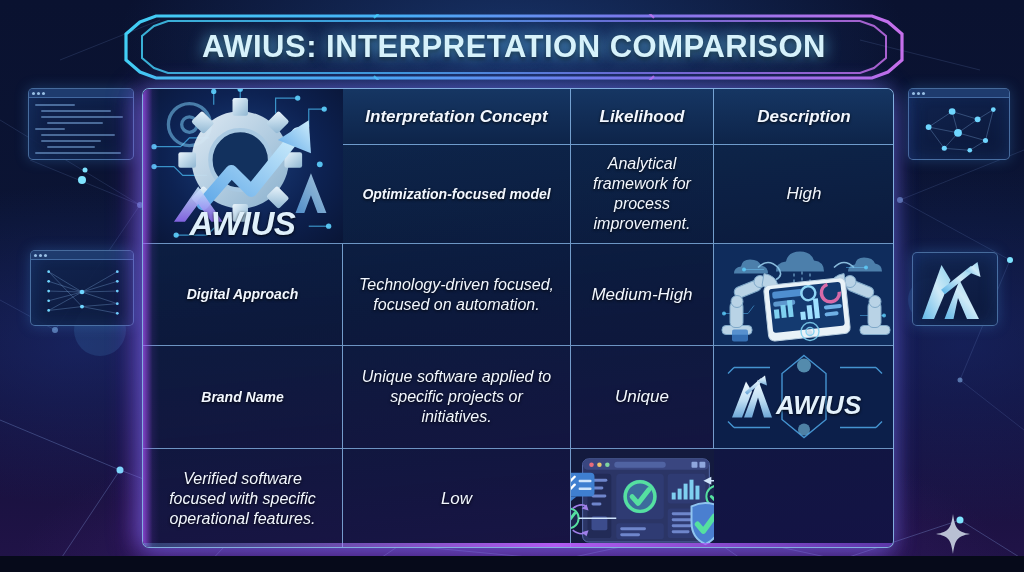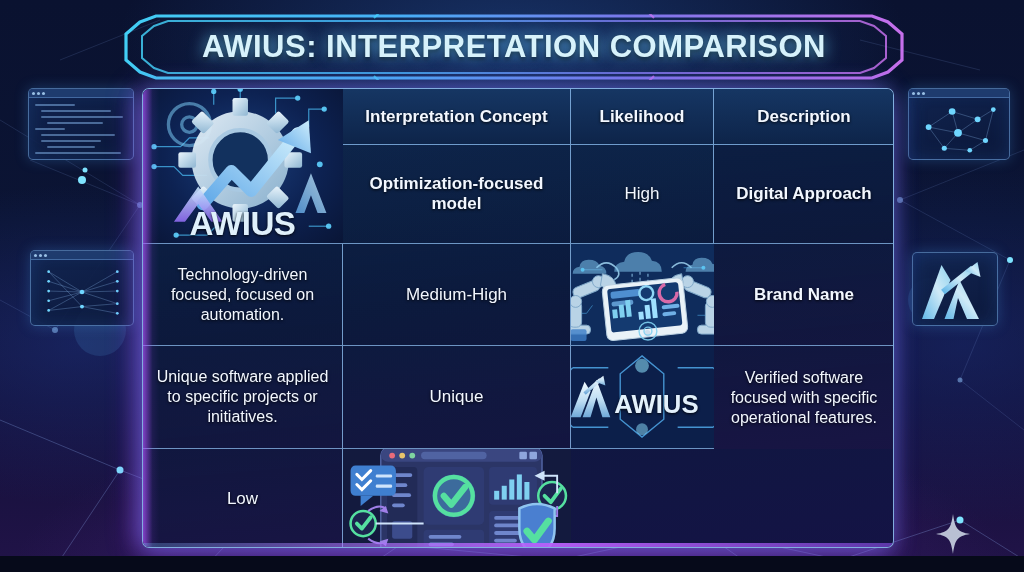--- a/index.html
+++ b/index.html
@@ -89,39 +89,40 @@
       -10px 0 26px rgba(150,70,230,0.40),
       0 12px 26px rgba(150,60,230,0.35);
     overflow: hidden;
     background: linear-gradient(170deg, #0d2448 0%, #0c1b3e 45%, #141345 100%);
   }
   #table {
     width: 100%; height: 100%;
     display: grid;
     grid-template-columns: 200px 228px 143px 181px;
     grid-template-rows: 56px 99px 102px 103px 100px;
+    font-style: italic;
   }
   .cell {
     position: relative;
     display: flex; align-items: center; justify-content: center;
     text-align: center;
     padding: 4px 10px;
     border-right: 1.3px solid rgba(150,200,250,0.75);
     border-bottom: 1.3px solid rgba(150,200,250,0.70);
     color: #f2f7ff;
     text-shadow: 0 1px 3px rgba(0,0,0,0.85);
   }
   .cell.last-col { border-right: none; }
   .cell.last-row { border-bottom: none; }
 
   .head {
     background: linear-gradient(180deg, rgba(22,54,100,0.98), rgba(14,36,74,0.98));
     font-size: 17px; font-weight: bold; line-height: 1.12;
   }
-  .concept { font-size: 17px; font-weight: bold; line-height: 1.15; }
+  .concept { font-size: 14px; font-weight: bold; line-height: 1.15; }
   .desc    { font-size: 16px; font-weight: normal; line-height: 1.25; }
   .like    { font-size: 17px; font-weight: normal; }
 
   .row-a { background: linear-gradient(175deg, rgba(14,40,78,0.55), rgba(11,27,62,0.55)); }
   .row-b { background: linear-gradient(175deg, rgba(11,30,66,0.45), rgba(13,21,56,0.50)); }
   .row-c { background: linear-gradient(175deg, rgba(15,26,64,0.50), rgba(22,20,62,0.55)); }
   .row-d { background: linear-gradient(175deg, rgba(18,22,62,0.55), rgba(28,20,68,0.60)); }
 
   
   #table-wrap::before {
@@ -387,20 +388,21 @@
           </g>
           <path d="M54 112 L80 82 L98 100 L140 48" stroke="url(#gArrow)" stroke-width="11" fill="none" stroke-linejoin="round" stroke-linecap="round"></path>
           <polygon points="150,36 152,66 122,54" fill="url(#gArrow)"></polygon>
           <polygon points="28,128 50,96 72,128 62,128 50,112 38,128" fill="url(#gArrowP)" opacity="0.9"></polygon>
           <polygon points="138,120 152,84 166,120 158,120 152,104 146,120" fill="url(#gArrow)" opacity="0.8"></polygon>
           <text class="logo-word" x="90" y="140" text-anchor="middle">AWIUS</text>
         </svg>
       </div>
 
       <div class="cell concept row-a">Optimization-focused model</div>
+      <div class="cell desc row-a">Analytical framework for process improvement.</div>
       <div class="cell like row-a">High</div>
 
       <div class="cell concept row-b">Digital Approach</div>
       <div class="cell desc row-b">Technology-driven focused, focused on automation.</div>
       <div class="cell like row-b">Medium-High</div>
       <div class="cell last-col art">
         <svg viewBox="0 0 181 102" preserveAspectRatio="xMidYMid slice">
           <rect x="0" y="0" width="181" height="102" fill="#0f2c5c"></rect>
           <g stroke="#4aa6e0" stroke-width="1" fill="none" opacity="0.6">
             <path d="M10 70 H34 L40 62"></path>

